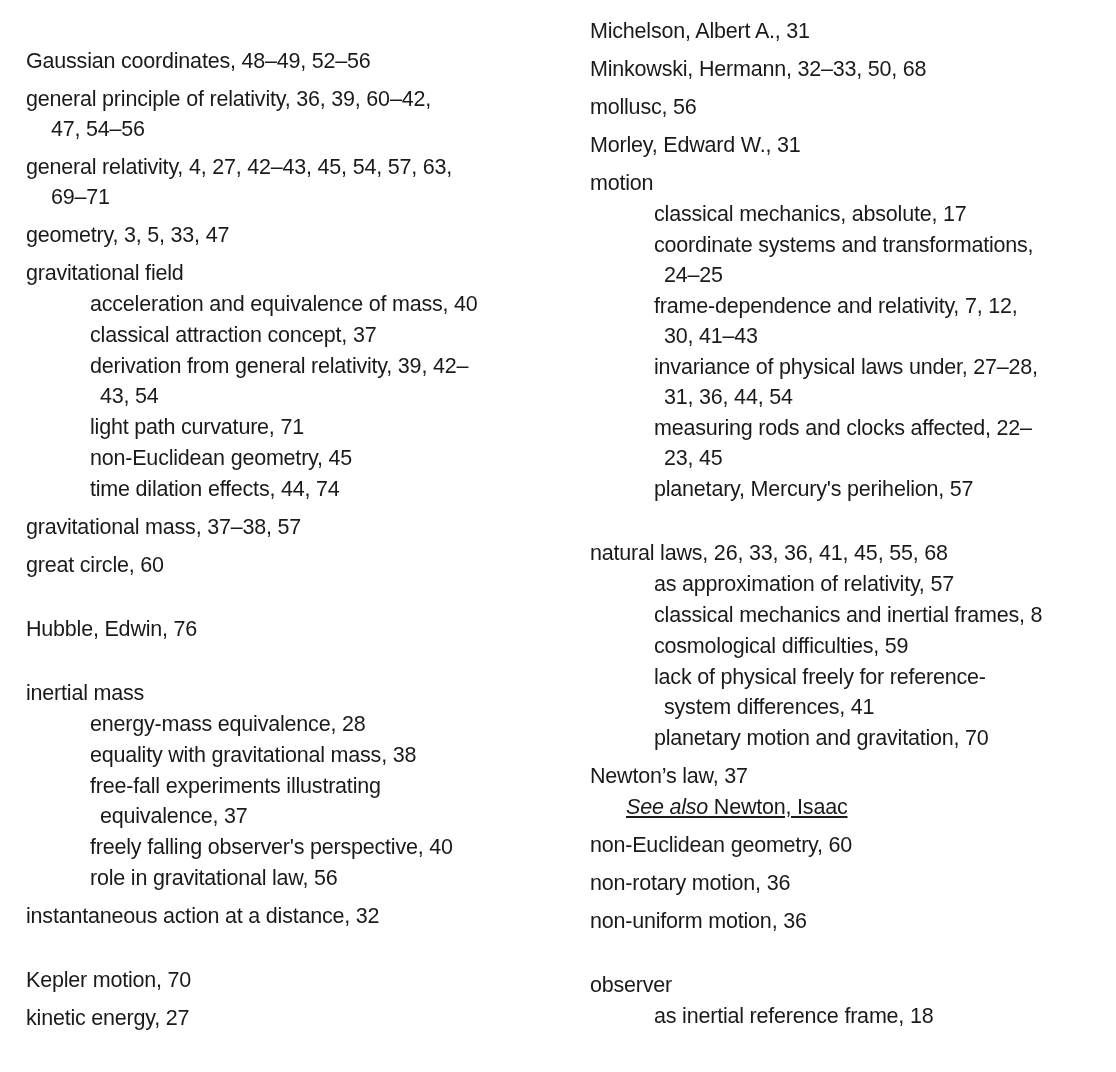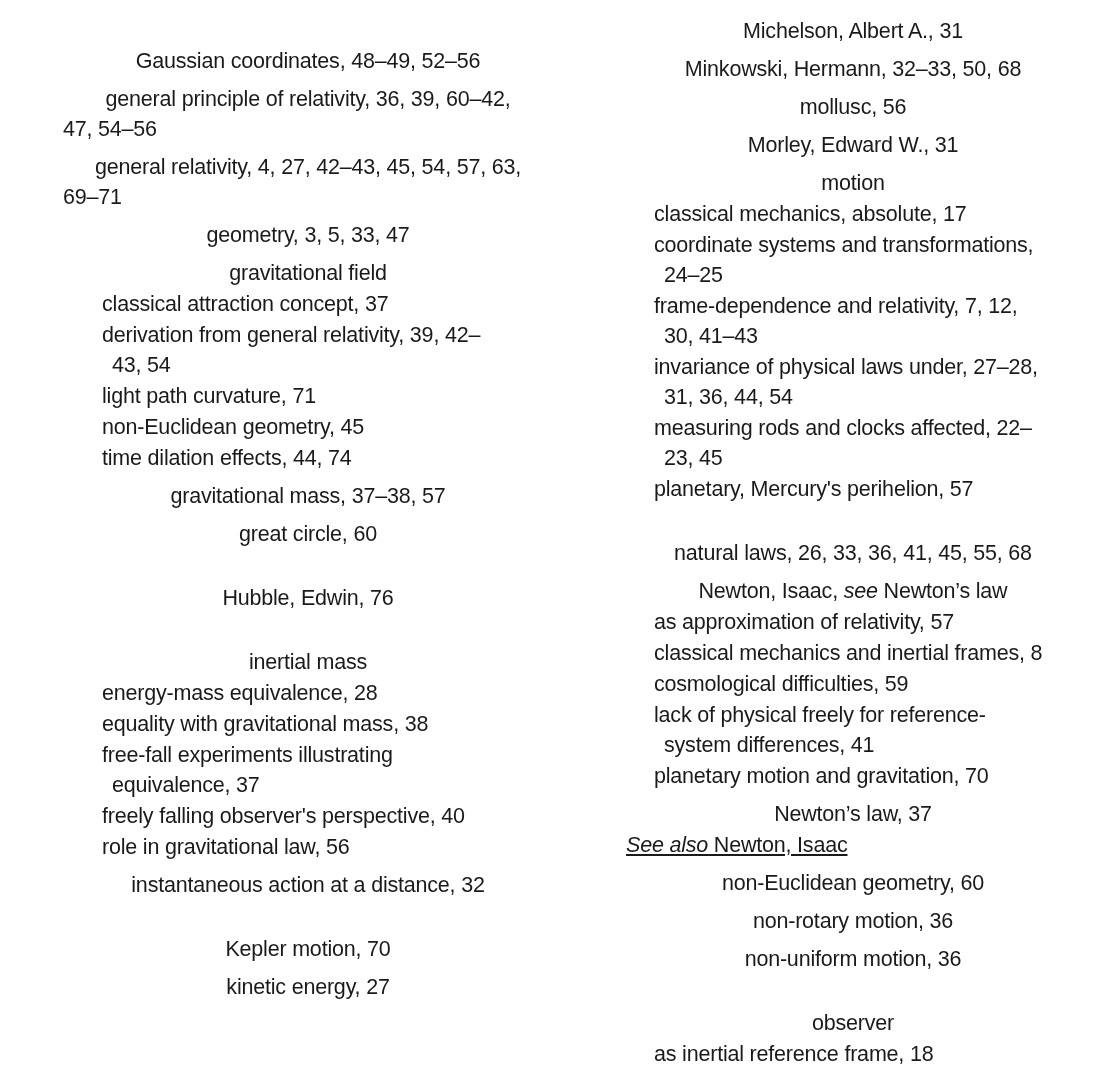--- a/index.html
+++ b/index.html
@@ -15,44 +15,45 @@
     font-family: "Liberation Sans", sans-serif;
     font-size: 21.5px;
     line-height: 30px;
     letter-spacing: -0.2px;
     color: #1a1a1a;
   }
   .col {
     position: absolute;
     white-space: nowrap;
   }
-  .col-left  { left: 26px;  top: 46px; width: 540px; margin-left: 12px; }
+  .col-left  { left: 26px;  top: 46px; width: 540px; }
   .col-right { left: 590px; top: 16px; width: 526px; }
   .line { height: 30px; }
-  .lv-main      { margin-top: 8px; text-align: center; }
+  .lv-main      { margin-top: 8px; }
   .lv-main_wrap { padding-left: 25px; }
   .lv-sub       { margin-top: 1px; padding-left: 64px; }
   .lv-sub_wrap  { padding-left: 74px; }
   .lv-crossref  { margin-top: 1px; padding-left: 36px; text-decoration: underline; }
   .col .line:first-child { margin-top: 0; }
   .group-gap { height: 26px; }
   .italic { font-style: italic; }
 </style>
 </head>
 <body>
 
 <main>
   <section class="col col-left">
       <div class="line lv-main">Gaussian coordinates, 48–49, 52–56</div>
       <div class="line lv-main">general principle of relativity, 36, 39, 60–42,</div>
       <div class="line lv-main_wrap">47, 54–56</div>
       <div class="line lv-main">general relativity, 4, 27, 42–43, 45, 54, 57, 63,</div>
       <div class="line lv-main_wrap">69–71</div>
       <div class="line lv-main">geometry, 3, 5, 33, 47</div>
       <div class="line lv-main">gravitational field</div>
+      <div class="line lv-sub">acceleration and equivalence of mass, 40</div>
       <div class="line lv-sub">classical attraction concept, 37</div>
       <div class="line lv-sub">derivation from general relativity, 39, 42–</div>
       <div class="line lv-sub_wrap">43, 54</div>
       <div class="line lv-sub">light path curvature, 71</div>
       <div class="line lv-sub">non-Euclidean geometry, 45</div>
       <div class="line lv-sub">time dilation effects, 44, 74</div>
       <div class="line lv-main">gravitational mass, 37–38, 57</div>
       <div class="line lv-main">great circle, 60</div>
       <div class="group-gap"></div>
       <div class="line lv-main">Hubble, Edwin, 76</div>
@@ -80,21 +81,20 @@
       <div class="line lv-sub_wrap">24–25</div>
       <div class="line lv-sub">frame-dependence and relativity, 7, 12,</div>
       <div class="line lv-sub_wrap">30, 41–43</div>
       <div class="line lv-sub">invariance of physical laws under, 27–28,</div>
       <div class="line lv-sub_wrap">31, 36, 44, 54</div>
       <div class="line lv-sub">measuring rods and clocks affected, 22–</div>
       <div class="line lv-sub_wrap">23, 45</div>
       <div class="line lv-sub">planetary, Mercury's perihelion, 57</div>
       <div class="group-gap"></div>
       <div class="line lv-main">natural laws, 26, 33, 36, 41, 45, 55, 68</div>
-      <div class="line lv-main"><span>Newton, Isaac, </span><span class="italic">see</span><span> Newton’s law</span></div>
       <div class="line lv-sub">as approximation of relativity, 57</div>
       <div class="line lv-sub">classical mechanics and inertial frames, 8</div>
       <div class="line lv-sub">cosmological difficulties, 59</div>
       <div class="line lv-sub">lack of physical freely for reference-</div>
       <div class="line lv-sub_wrap">system differences, 41</div>
       <div class="line lv-sub">planetary motion and gravitation, 70</div>
       <div class="line lv-main">Newton’s law, 37</div>
       <div class="line lv-crossref"><span class="italic">See also</span><span> Newton, Isaac</span></div>
       <div class="line lv-main">non-Euclidean geometry, 60</div>
       <div class="line lv-main">non-rotary motion, 36</div>

